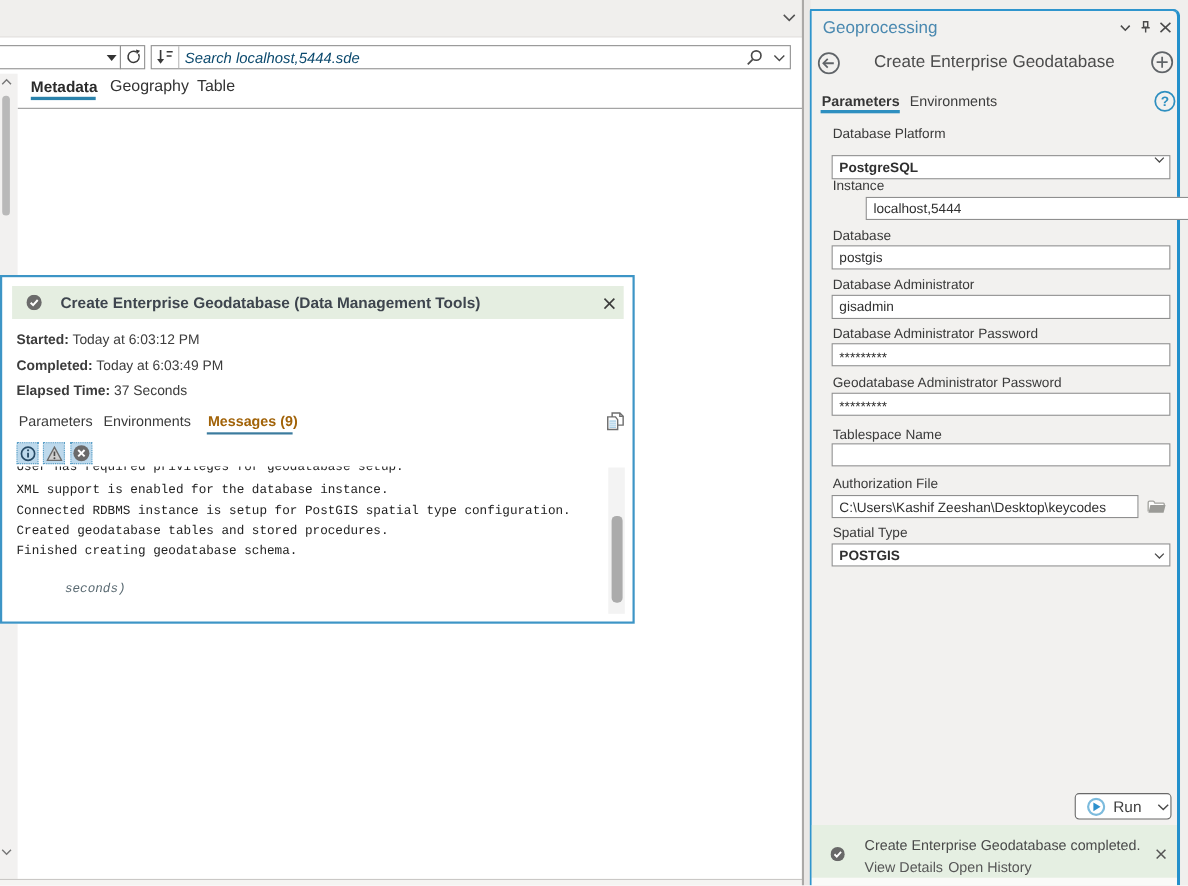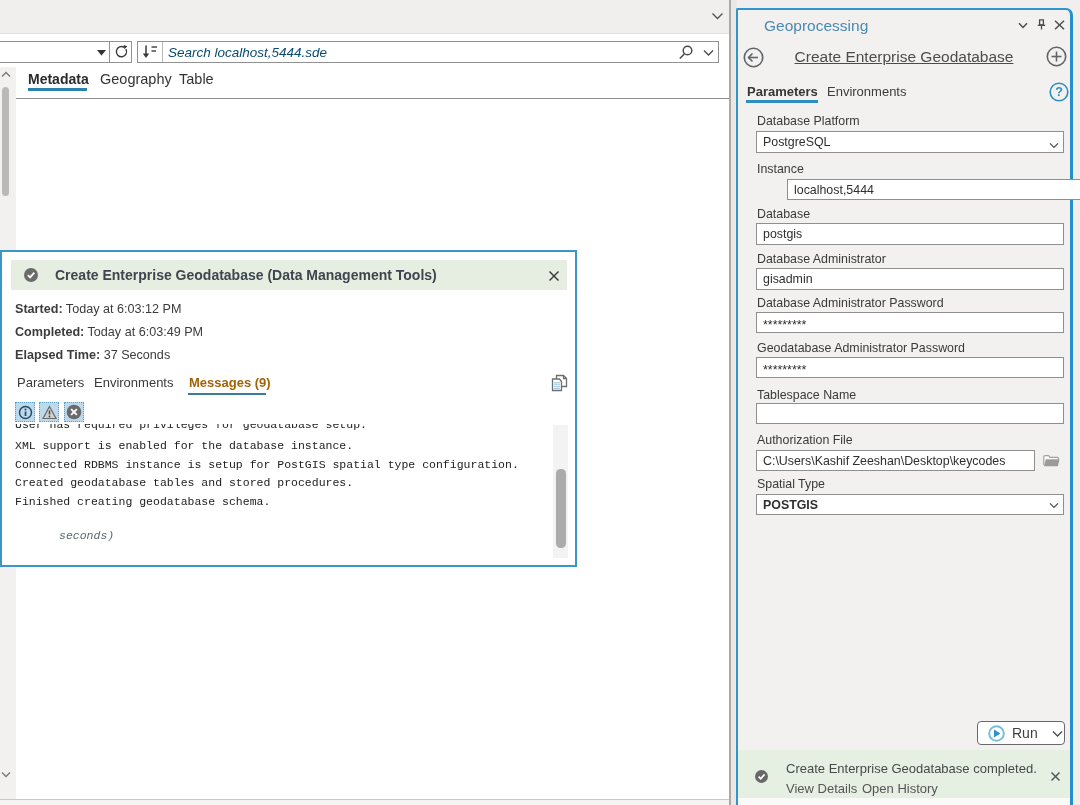--- a/index.html
+++ b/index.html
@@ -66,56 +66,56 @@
   <div class="abs" style="left:0;top:800px;width:731px;height:5px;background:#f5f4f2;"></div>
 </div>
 
 <div class="abs" style="left:729px;top:0;width:2px;height:805px;background:#aba9a7;"></div>
 <div class="abs" style="left:731px;top:0;width:6px;height:805px;background:#eae8e6;"></div>
 
 <div class="abs" id="pane" style="left:736px;top:8px;width:337px;height:797px;background:#f2f1ef;border-top:2px solid #2f95cd;border-left:2px solid #2f95cd;border-right:3px solid #2390cb;border-radius:2px 7px 0 0;">
 </div>
 <div class="abs" style="left:1073px;top:0;width:7px;height:805px;background:#f0efed;"></div>
 
-<div class="abs" style="left:764px;top:17px;font-size:15.5px;color:#4a89b0;">Geoprocessing</div>
+<div class="abs" style="left:748px;top:17px;font-size:15.5px;color:#4a89b0;">Geoprocessing</div>
 <svg class="abs" style="left:1017.5px;top:22px;" width="10" height="7" viewBox="0 0 10 7">
     <polyline points="1,1.3 5,5.5 9,1.3" fill="none" stroke="#4a4a4a" stroke-width="1.4"></polyline>
   </svg>
 <svg class="abs" style="left:1037px;top:19px;" width="9" height="11" viewBox="0 0 9 11">
     <path d="M2.6 0.8 h3.8 v5 h-3.8 z" fill="none" stroke="#4a4a4a" stroke-width="1.3"></path>
     <line x1="0.8" y1="6.3" x2="8.2" y2="6.3" stroke="#4a4a4a" stroke-width="1.3"></line>
     <line x1="4.5" y1="6.5" x2="4.5" y2="10.5" stroke="#4a4a4a" stroke-width="1.3"></line>
   </svg>
 <svg class="abs" style="left:1054px;top:19.5px;" width="11" height="10" viewBox="0 0 11 10">
     <line x1="1" y1="0.8" x2="10" y2="9.2" stroke="#4a4a4a" stroke-width="1.4"></line>
     <line x1="10" y1="0.8" x2="1" y2="9.2" stroke="#4a4a4a" stroke-width="1.4"></line>
   </svg>
 
 <svg class="abs" style="left:743px;top:47px;" width="21" height="21" viewBox="0 0 21 21">
     <circle cx="10.5" cy="10.5" r="9.2" fill="none" stroke="#606468" stroke-width="1.6"></circle>
     <line x1="6" y1="10.5" x2="15" y2="10.5" stroke="#606468" stroke-width="1.6"></line>
     <polyline points="9.5,6.5 5.5,10.5 9.5,14.5" fill="none" stroke="#606468" stroke-width="1.6"></polyline>
   </svg>
-<div class="abs" style="left:766px;top:48px;width:276px;text-align:center;font-size:15.5px;color:#4c4c4c;text-decoration:underline;">Create Enterprise Geodatabase</div>
+<div class="abs" style="left:766px;top:48px;width:276px;text-align:center;font-size:15.5px;color:#4c4c4c;">Create Enterprise Geodatabase</div>
 <svg class="abs" style="left:1046px;top:46px;" width="21" height="21" viewBox="0 0 21 21">
     <circle cx="10.5" cy="10.5" r="9.2" fill="none" stroke="#606468" stroke-width="1.6"></circle>
     <line x1="5.5" y1="10.5" x2="15.5" y2="10.5" stroke="#606468" stroke-width="1.6"></line>
     <line x1="10.5" y1="5.5" x2="10.5" y2="15.5" stroke="#606468" stroke-width="1.6"></line>
   </svg>
 
 <div class="abs" style="left:747px;top:84px;font-size:13px;font-weight:700;color:#363636;">Parameters</div>
 <div class="abs" style="left:827px;top:84px;font-size:13px;color:#3c3c3c;">Environments</div>
 <div class="abs" style="left:745.5px;top:99.5px;width:72px;height:3px;background:#2e8fc0;"></div>
 <svg class="abs" style="left:1049px;top:82px;" width="20" height="20" viewBox="0 0 20 20">
     <circle cx="10" cy="10" r="8.8" fill="none" stroke="#2e8fc0" stroke-width="1.6"></circle>
     <text x="10" y="14.2" text-anchor="middle" font-family="Liberation Sans" font-size="12.5" font-weight="700" fill="#2e8fc0">?</text>
   </svg>
 
 <div class="abs" style="left:757px;top:114px;font-size:12.4px;color:#3a3a3a;">Database Platform</div>
-<div class="abs" style="left:756px;top:131px;width:308px;height:21.5px;background:#fff;border:1px solid #8f8f8f;font-size:12.4px;font-weight:400;color:#2f2f2f;line-height:20px;padding-left:6px;">PostgreSQL</div>
+<div class="abs" style="left:756px;top:141px;width:308px;height:21.5px;background:#fff;border:1px solid #8f8f8f;font-size:12.4px;font-weight:700;color:#2f2f2f;line-height:20px;padding-left:6px;">PostgreSQL</div>
 <svg class="abs" style="left:1049px;top:142px;" width="10" height="7" viewBox="0 0 10 7">
     <polyline points="1,1.3 5,5.3 9,1.3" fill="none" stroke="#4a4a4a" stroke-width="1.2"></polyline>
   </svg>
 
 <div class="abs" style="left:757px;top:162px;font-size:12.4px;color:#3a3a3a;">Instance</div>
 <div class="abs" style="left:756px;top:178.5px;width:308px;height:21.5px;background:#fff;border:1px solid #8f8f8f;font-size:12.4px;color:#2f2f2f;line-height:20px;padding-left:6px;margin-left:31px;">localhost,5444</div>
 
 <div class="abs" style="left:757px;top:207px;font-size:12.4px;color:#3a3a3a;">Database</div>
 <div class="abs" style="left:756px;top:223px;width:308px;height:21.5px;background:#fff;border:1px solid #8f8f8f;font-size:12.4px;color:#2f2f2f;line-height:20px;padding-left:6px;">postgis</div>
 

